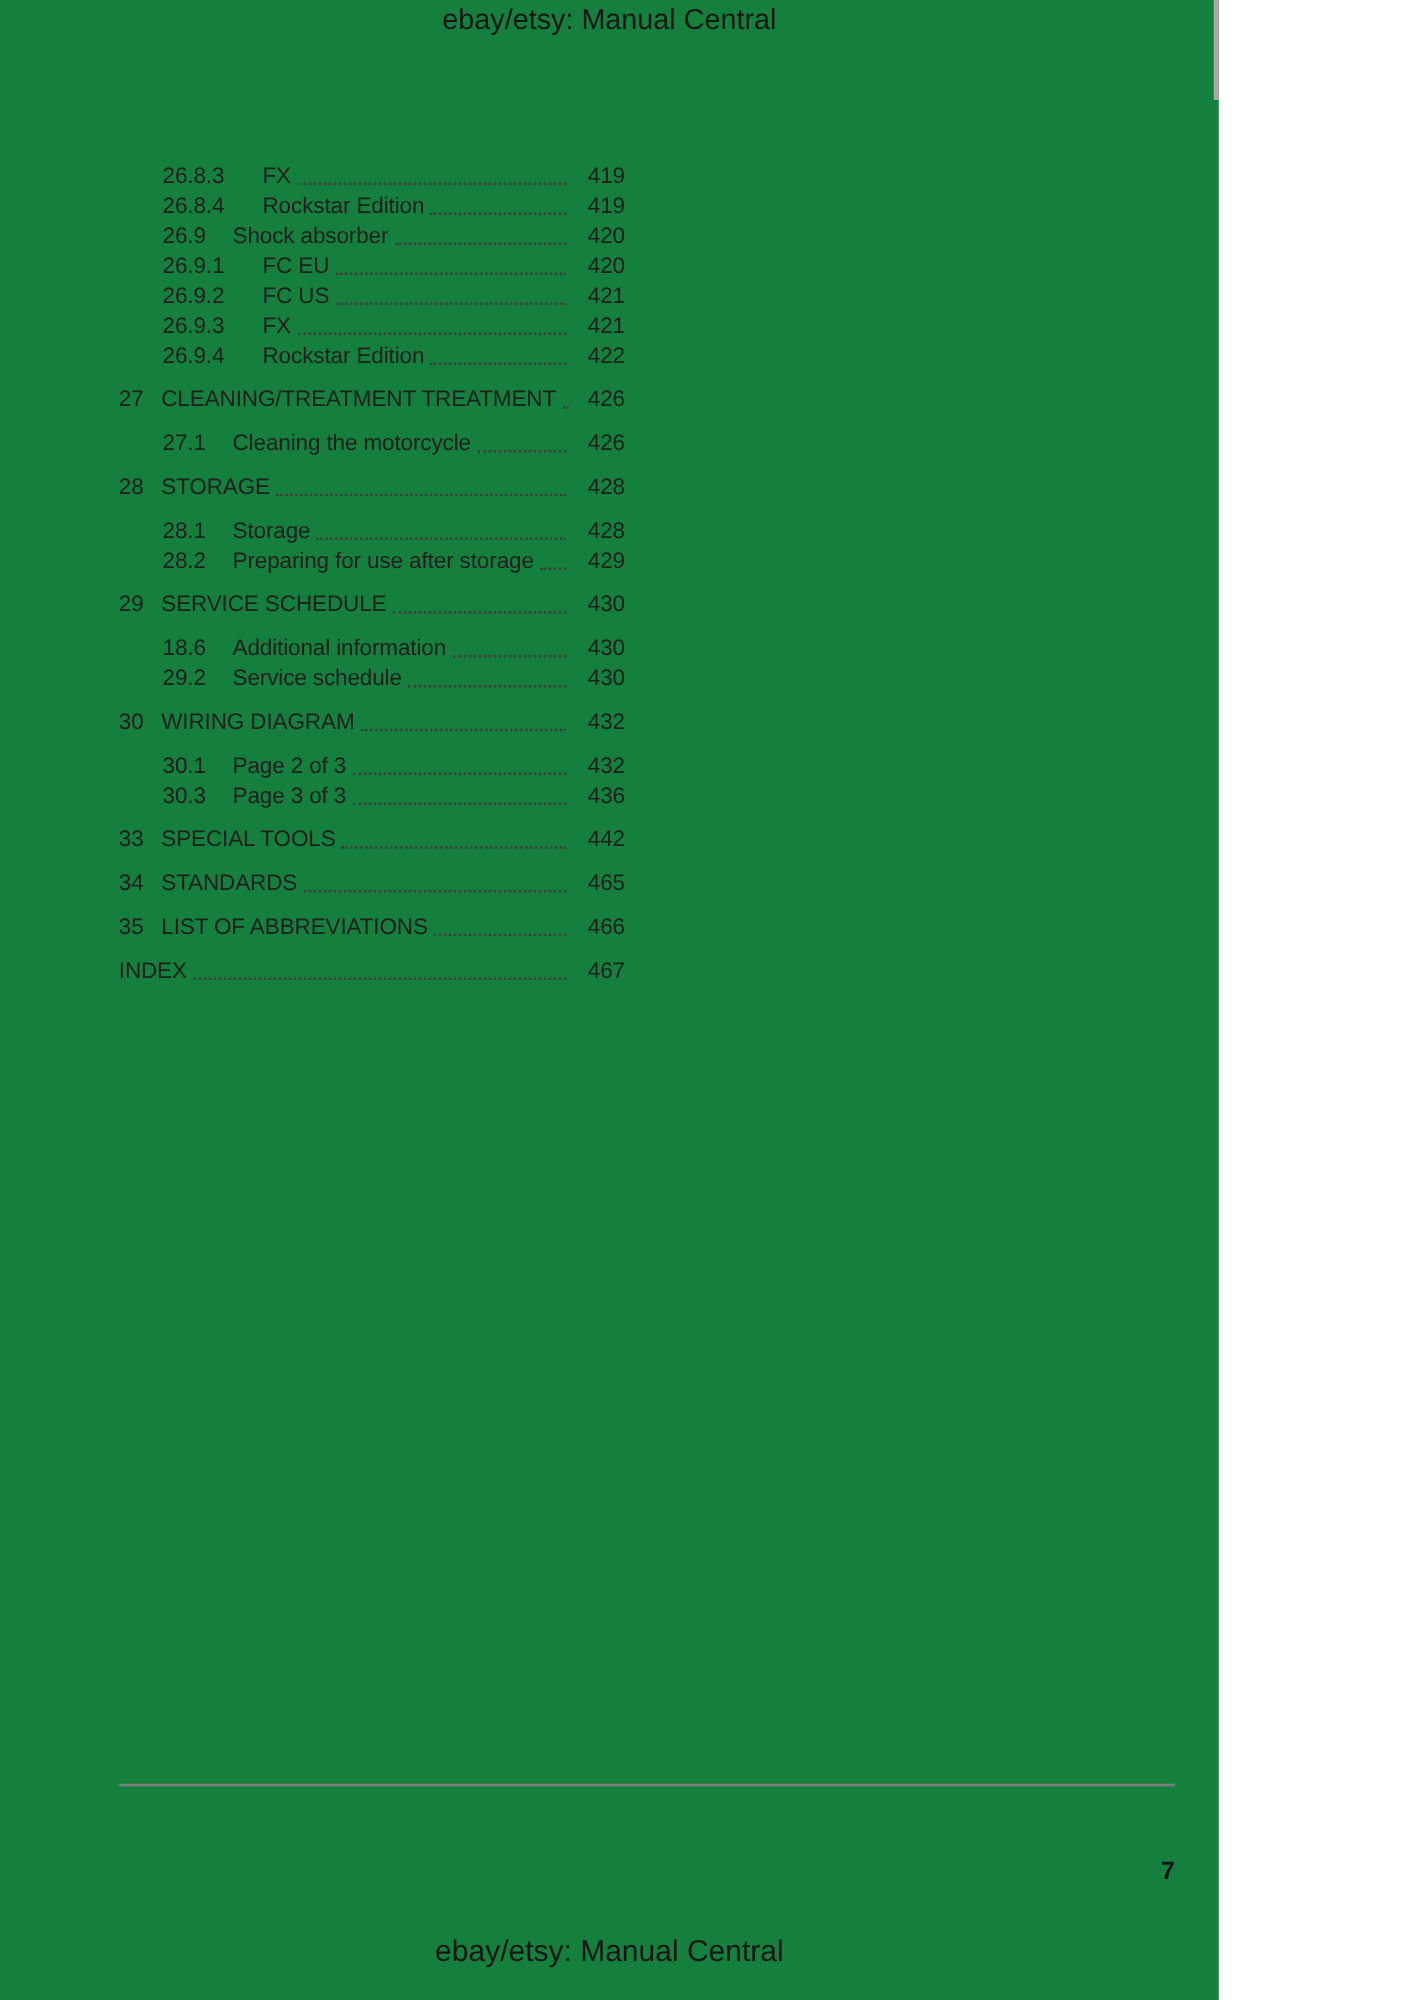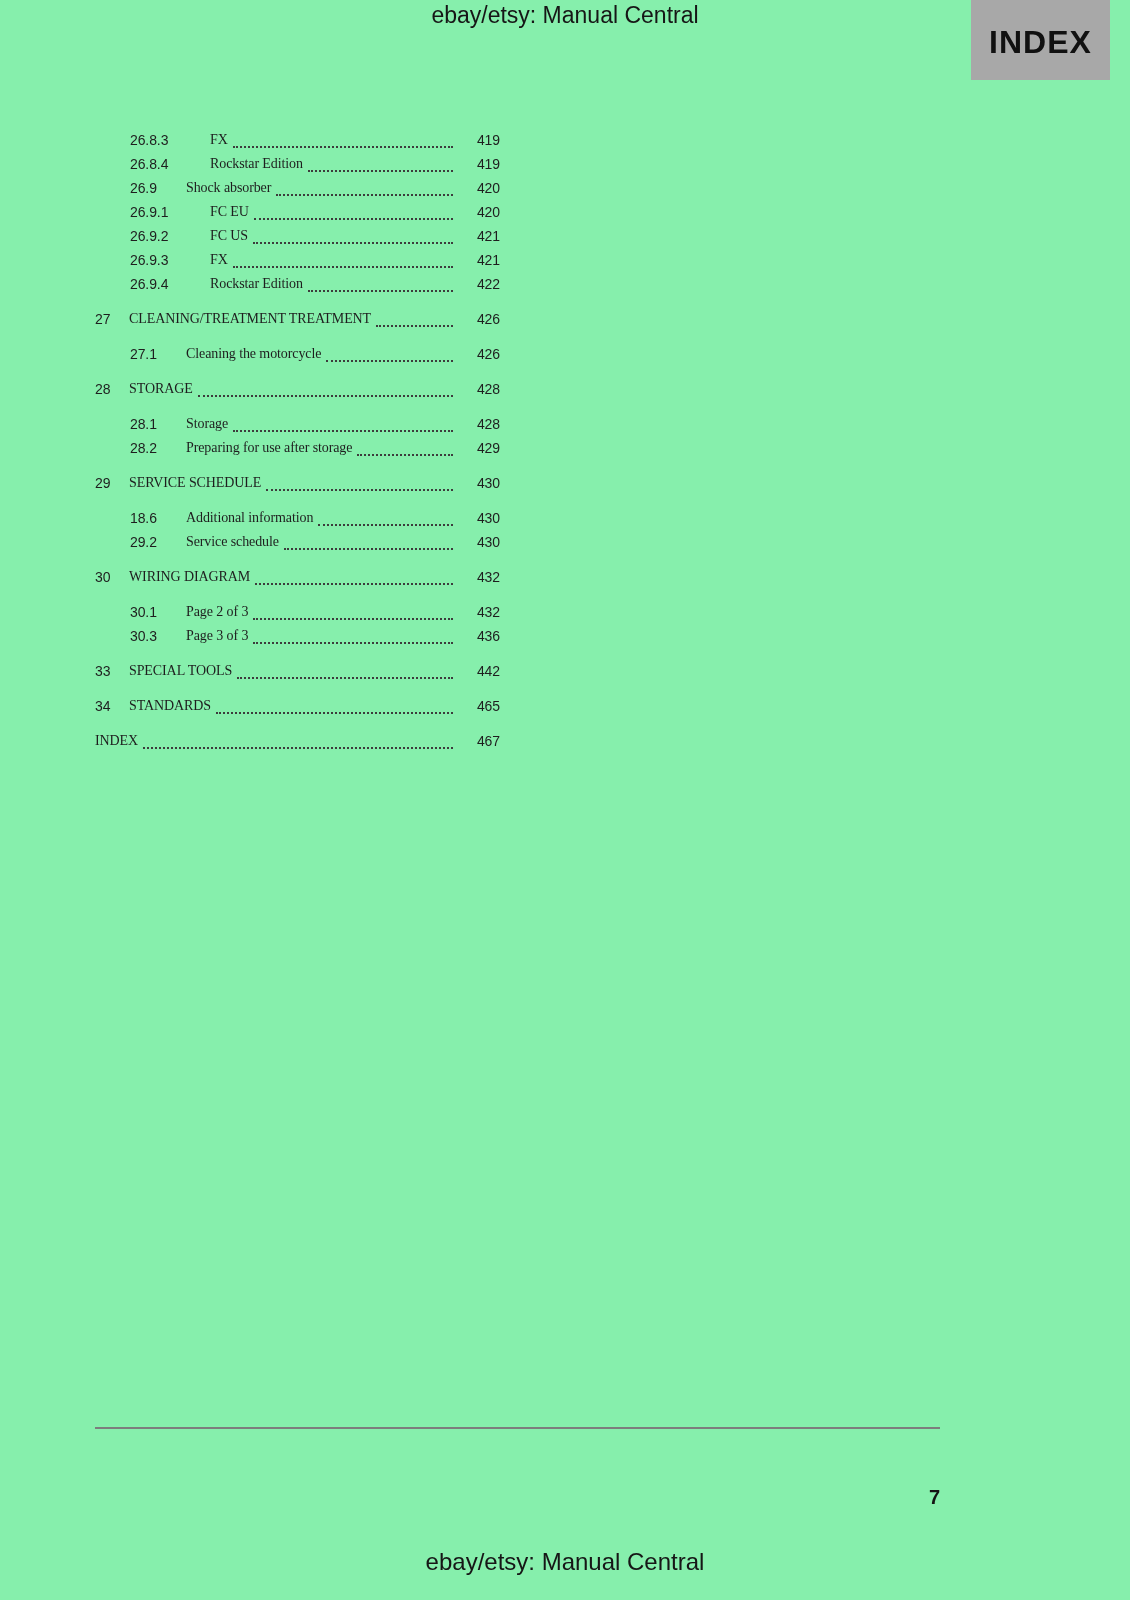--- a/index.html
+++ b/index.html
@@ -1,20 +1,20 @@
 <!DOCTYPE html>
 <html><head>
 <meta charset="utf-8">
 <style>
   html, body { margin: 0; padding: 0; background: #ffffff; }
   .page {
     position: relative;
-    width: 1130px;
+    width: 975px;
     height: 1600px;
-    background: #86efac;
+    background: #15803d;
     overflow: hidden;
     font-family: "Liberation Sans", sans-serif;
     color: #1e1e1e;
   }
   .header-title {
     position: absolute;
     top: 2px; left: 0; width: 100%;
     text-align: center;
     font-size: 23px;
     color: #161616;
@@ -33,33 +33,33 @@
   .index-box span {
     font-size: 32px;
     font-weight: bold;
     letter-spacing: 1px;
     color: #111111;
   }
   .toc {
     position: absolute;
     left: 95px; top: 128px;
     width: 405px;
-    font-size: 14px;
+    font-size: 18px;
     line-height: 24px;
     letter-spacing: -0.1px;
   }
   .row { display: flex; }
   .lvl1 { margin: 11px 0; }
   .lvl1 .num { flex: 0 0 34px; }
   .lvl2 { padding-left: 35px; }
   .lvl2 .num { flex: 0 0 56px; }
   .lvl3 { padding-left: 35px; }
   .lvl3 .num { flex: 0 0 80px; }
   .num { white-space: nowrap; }
-  .title { white-space: nowrap; flex: 0 0 auto; font-family: Liberation Serif, serif; }
+  .title { white-space: nowrap; flex: 0 0 auto; }
   .leader { flex: 1 1 auto; min-width: 8px; position: relative; }
   .leader::after {
     content: "";
     position: absolute;
     left: 5px; right: 7px; bottom: 4px;
     border-bottom: 2.5px dotted #3c3c3c;
   }
   .pagenum { flex: 0 0 40px; text-align: right; white-space: nowrap; }
   .hrule {
     position: absolute;
@@ -233,20 +233,26 @@
     <span class="pagenum">442</span>
   </div>
 
   <div class="row lvl1">
     <span class="num">34</span>
     <span class="title">STANDARDS</span>
     <span class="leader"></span>
     <span class="pagenum">465</span>
   </div>
 
+  <div class="row lvl1">
+    <span class="num">35</span>
+    <span class="title">LIST OF ABBREVIATIONS</span>
+    <span class="leader"></span>
+    <span class="pagenum">466</span>
+  </div>
 
   <div class="row lvl1">
 
     <span class="title">INDEX</span>
     <span class="leader"></span>
     <span class="pagenum">467</span>
   </div>
 </div>
 
   <div class="hrule"></div>

